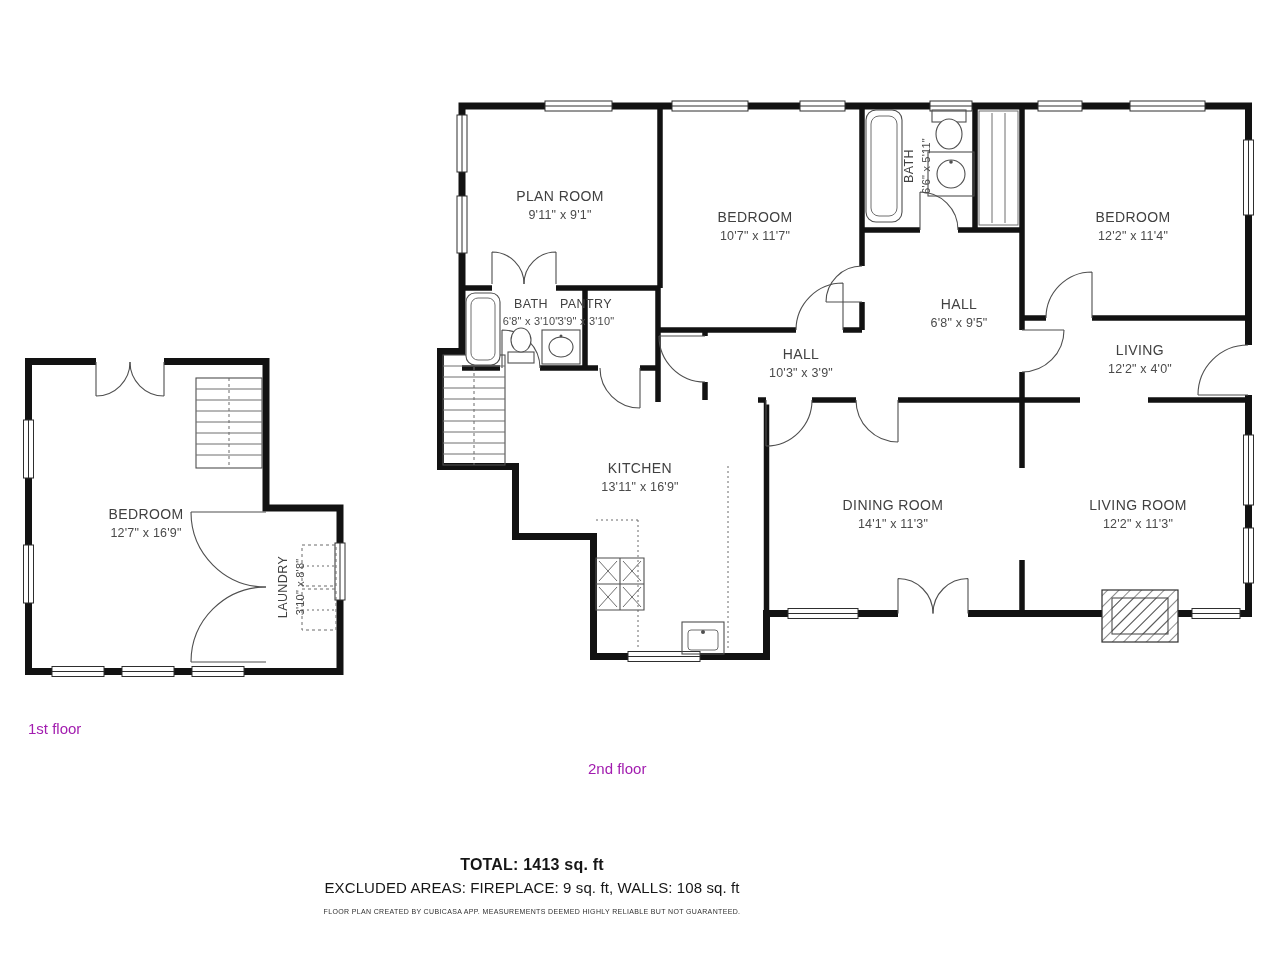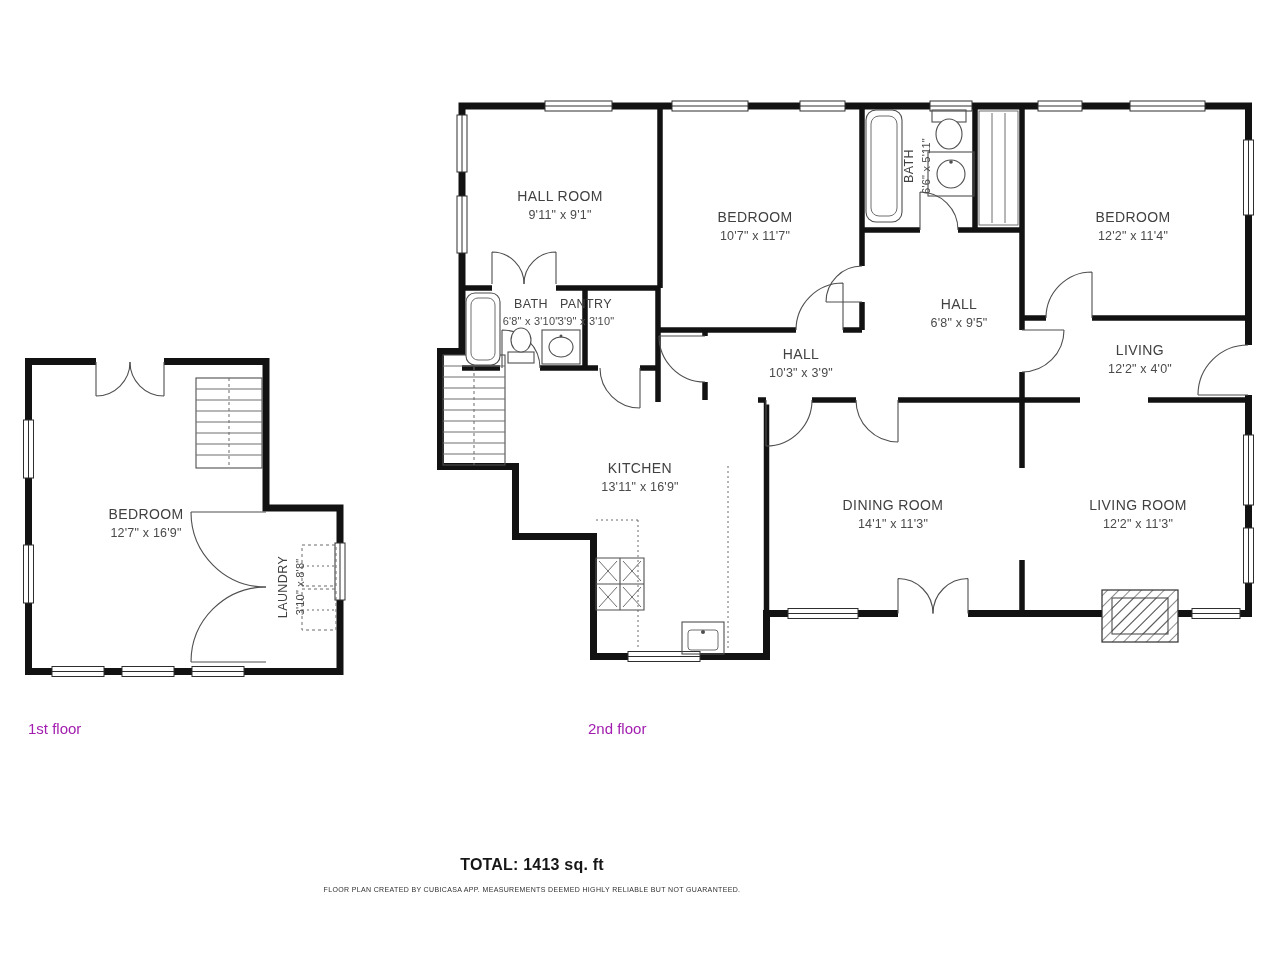--- a/index.html
+++ b/index.html
@@ -239,21 +239,21 @@
 <div class="room-label" style="left:146px;top:524px">
   <div class="room-name">BEDROOM</div>
   <div class="room-dims">12'7" x 16'9"</div>
 </div>
 <div class="room-label rot small" style="left:291px;top:587px">
   <div class="room-name">LAUNDRY</div>
   <div class="room-dims">3'10" x 8'8"</div>
 </div>
 
 <div class="room-label" style="left:560px;top:206px">
-  <div class="room-name">HALL ROOM</div>
+  <div class="room-name">PLAN ROOM</div>
   <div class="room-dims">9'11" x 9'1"</div>
 </div>
 <div class="room-label" style="left:755px;top:227px">
   <div class="room-name">BEDROOM</div>
   <div class="room-dims">10'7" x 11'7"</div>
 </div>
 <div class="room-label rot small" style="left:917px;top:166px">
   <div class="room-name">BATH</div>
   <div class="room-dims">6'6" x 5'11"</div>
 </div>
@@ -288,20 +288,21 @@
 <div class="room-label" style="left:893px;top:515px">
   <div class="room-name">DINING ROOM</div>
   <div class="room-dims">14'1" x 11'3"</div>
 </div>
 <div class="room-label" style="left:1138px;top:515px">
   <div class="room-name">LIVING ROOM</div>
   <div class="room-dims">12'2" x 11'3"</div>
 </div>
 
 <div class="floor-caption" style="left:28px;top:720px">1st floor</div>
-<div class="floor-caption" style="left:588px;top:720px">2nd floor</div>
+<div class="floor-caption" style="left:588px;top:760px">2nd floor</div>
 
 <div class="summary">
   <div class="total">TOTAL: 1413 sq. ft</div>
+  <div class="line">EXCLUDED AREAS: FIREPLACE: 9 sq. ft, WALLS: 108 sq. ft</div>
   <div class="disclaimer">FLOOR PLAN CREATED BY CUBICASA APP. MEASUREMENTS DEEMED HIGHLY RELIABLE BUT NOT GUARANTEED.</div>
 </div>
 
 </div>
 
 </body></html>

